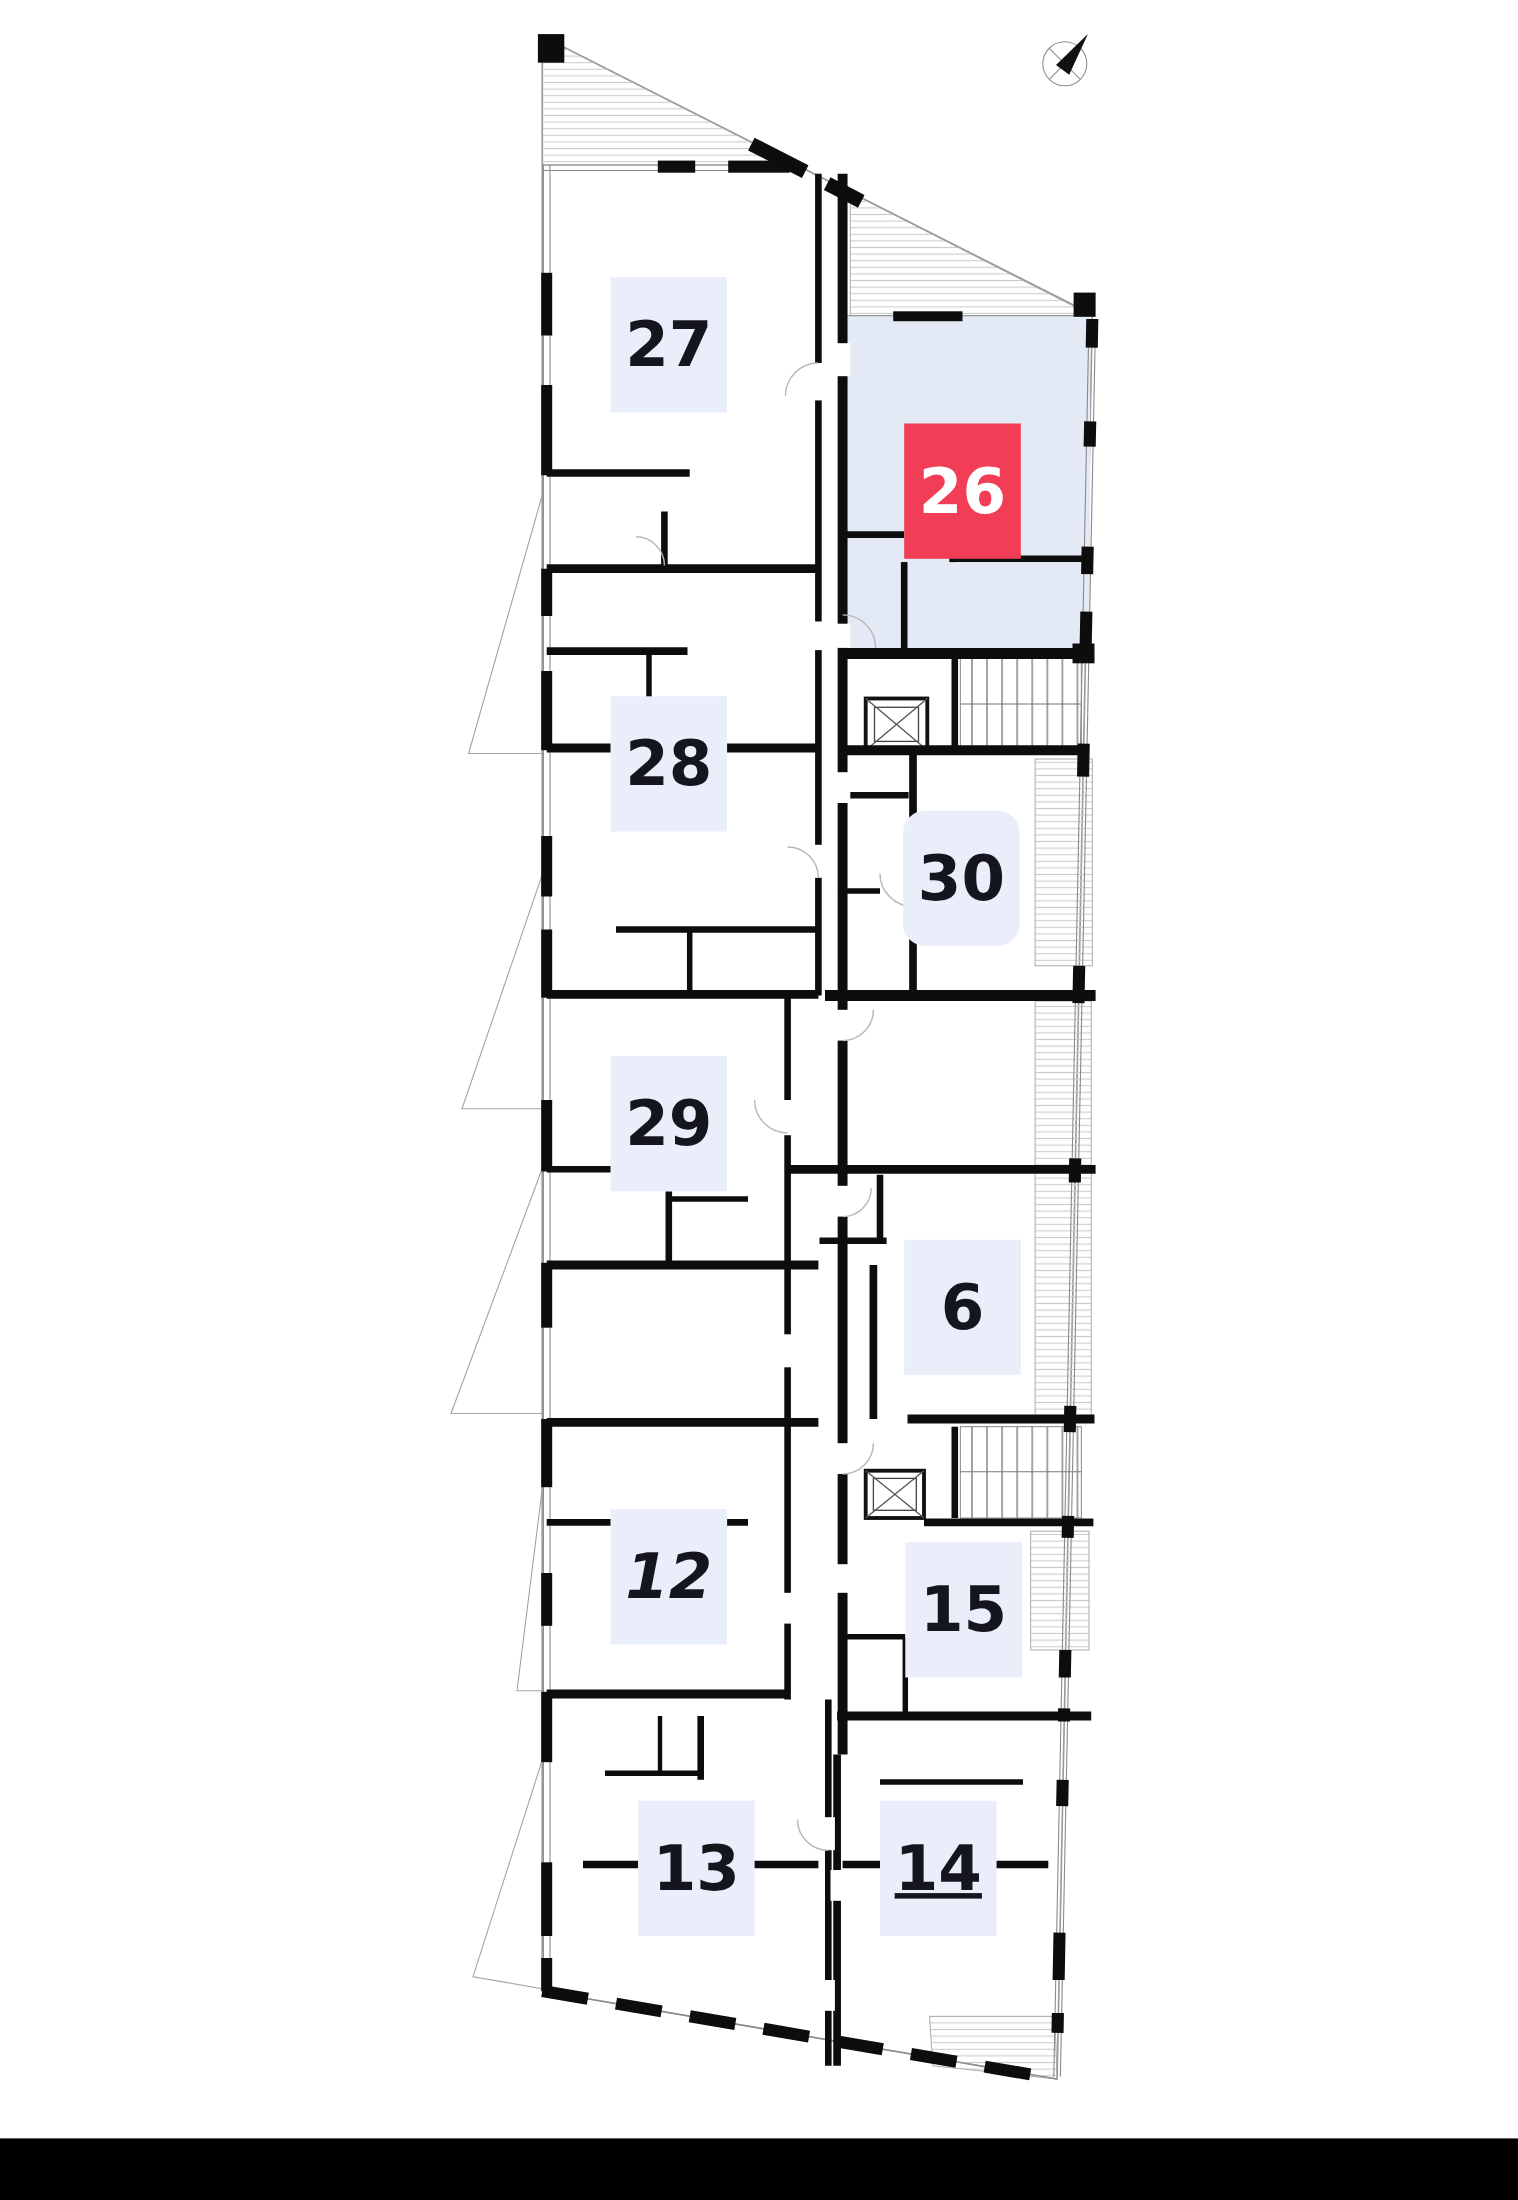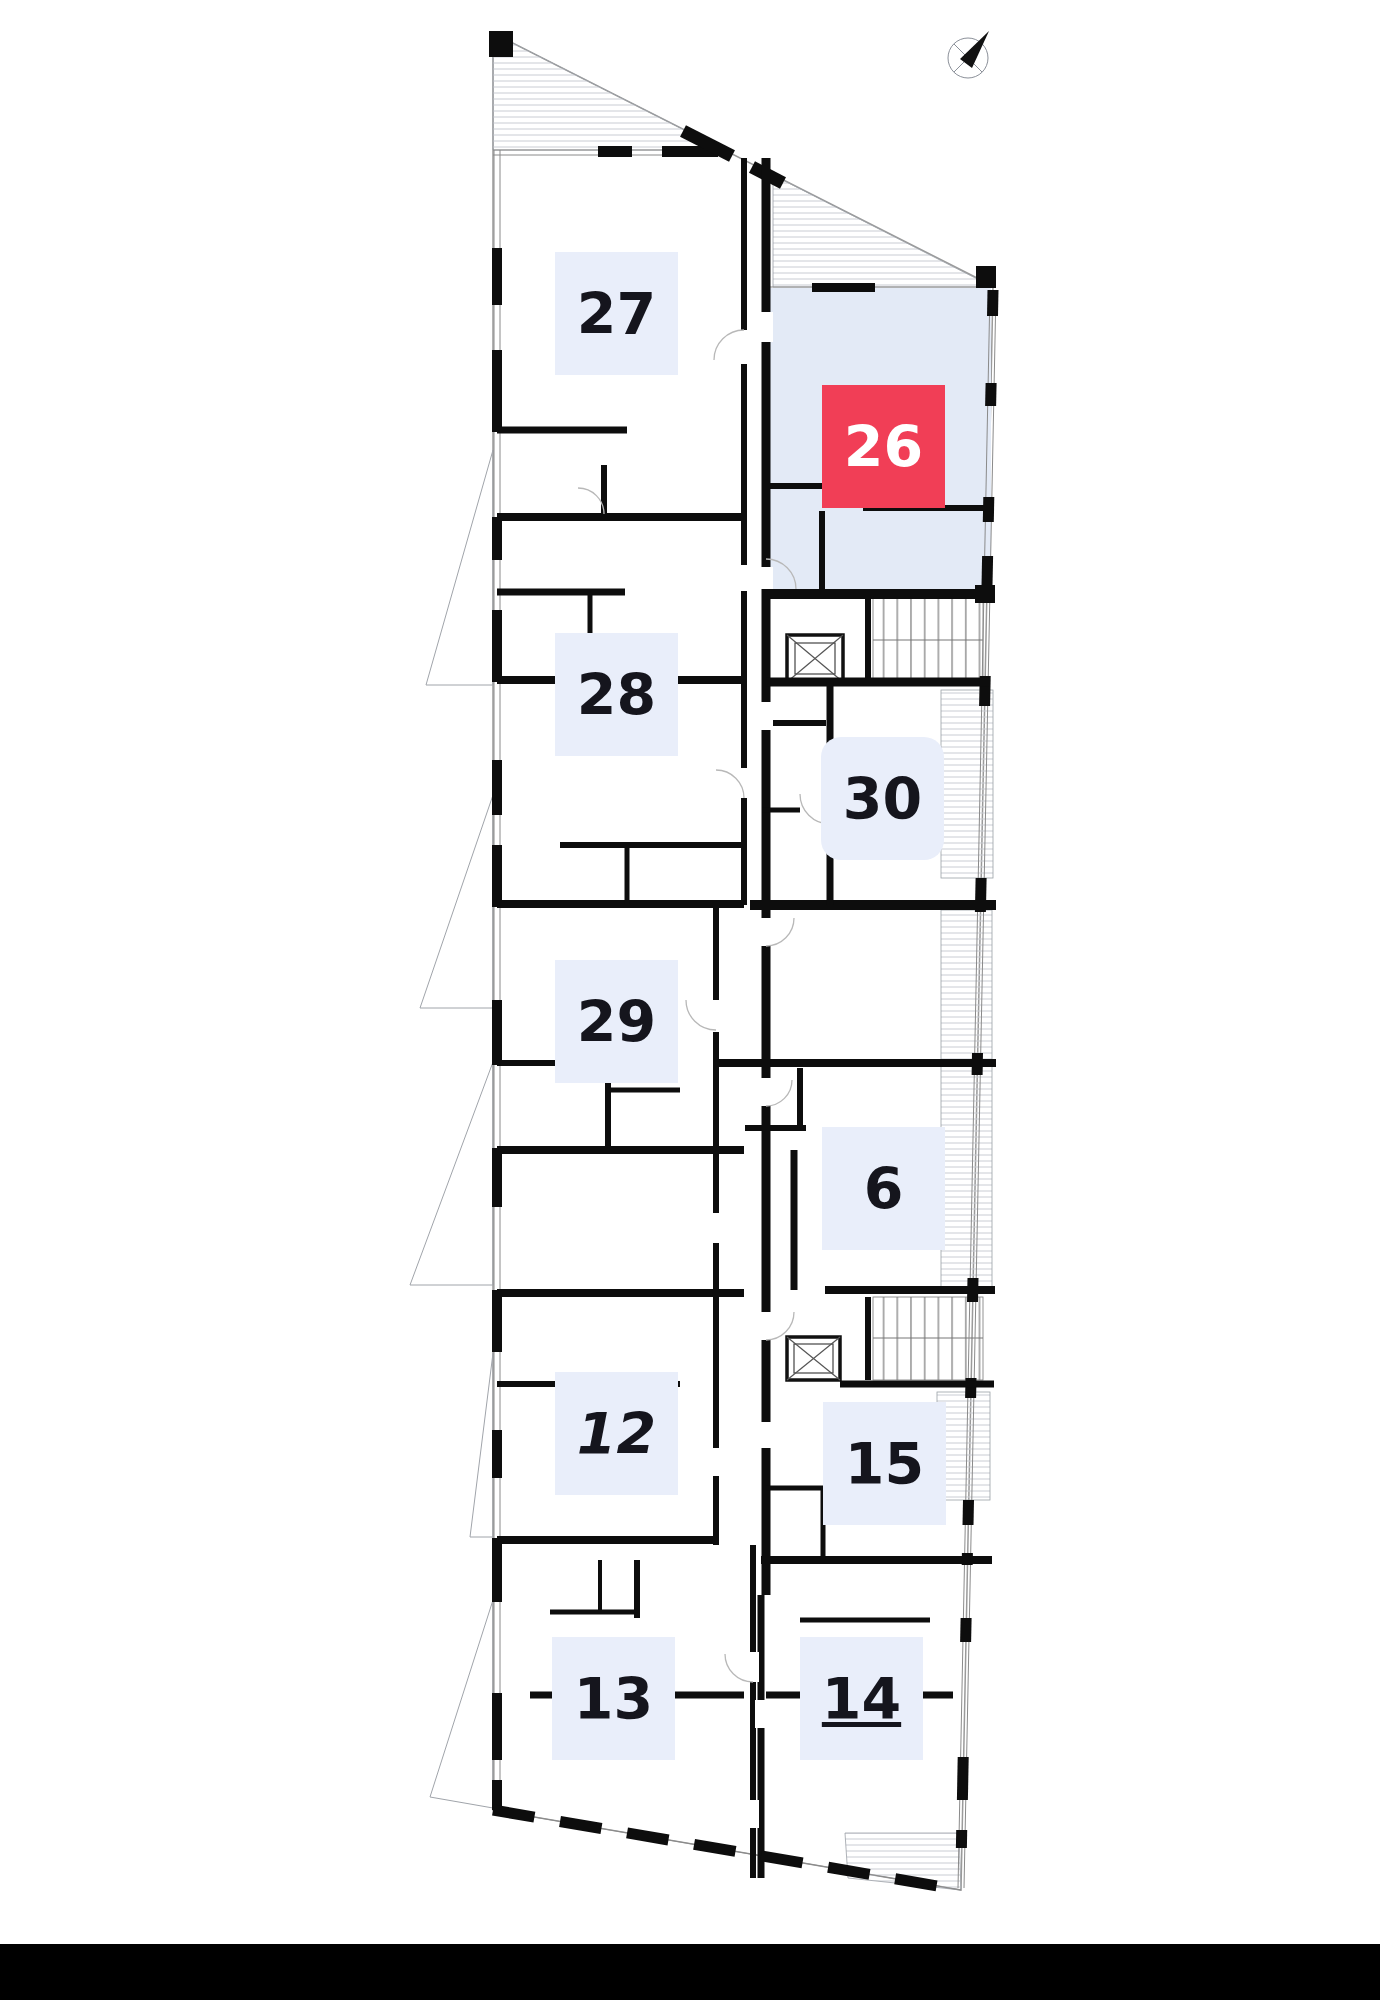--- a/index.html
+++ b/index.html
@@ -6,21 +6,21 @@
   #screen{
     position:relative;
     width:1380px;height:2000px;
     background:#ffffff;
     overflow:hidden;
     font-family:"DejaVu Sans","Liberation Sans",sans-serif;
   }
   #plan-svg{position:absolute;left:0;top:0;}
   .unit-badge{
     position:absolute;
-    width:123px;height:123px;
+    width:106px;height:123px;
     display:flex;align-items:center;justify-content:center;
     background:var(--badge-bg,#e9eefa);
     color:var(--badge-text,#15151d);
     font-size:57px;font-weight:700;letter-spacing:0px;
     cursor:pointer;user-select:none;
   }
   .unit-badge.highlighted{
     background:var(--accent,#f13e56);
     color:var(--accent-text,#ffffff);
   }
@@ -250,18 +250,18 @@
 
   <div id="badges">
       <div class="unit-badge" style="left: 555px; top: 252px;">27</div>
       <div class="unit-badge highlighted" style="left: 822px; top: 353px; margin-top: 32px;">26</div>
       <div class="unit-badge" style="left: 555px; top: 633px;">28</div>
       <div class="unit-badge" style="left: 821px; top: 737px; border-radius: 20px;">30</div>
       <div class="unit-badge" style="left: 555px; top: 960px;">29</div>
       <div class="unit-badge" style="left: 822px; top: 1127px;">6</div>
       <div class="unit-badge" style="left: 555px; top: 1372px; font-style: italic;">12</div>
       <div class="unit-badge" style="left: 823px; top: 1402px;">15</div>
-      <div class="unit-badge" style="left: 552px; top: 1637px;">13</div>
+      <div class="unit-badge" style="left: 580px; top: 1637px;">13</div>
       <div class="unit-badge" style="left: 800px; top: 1637px; text-decoration: underline;">14</div>
     </div>
 
   <div id="bottom-bar"></div>
 </div>
 
 </body></html>

